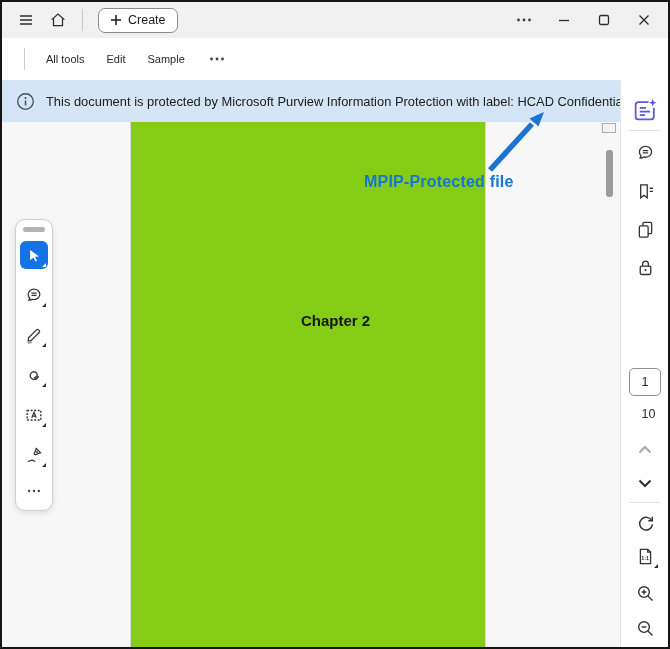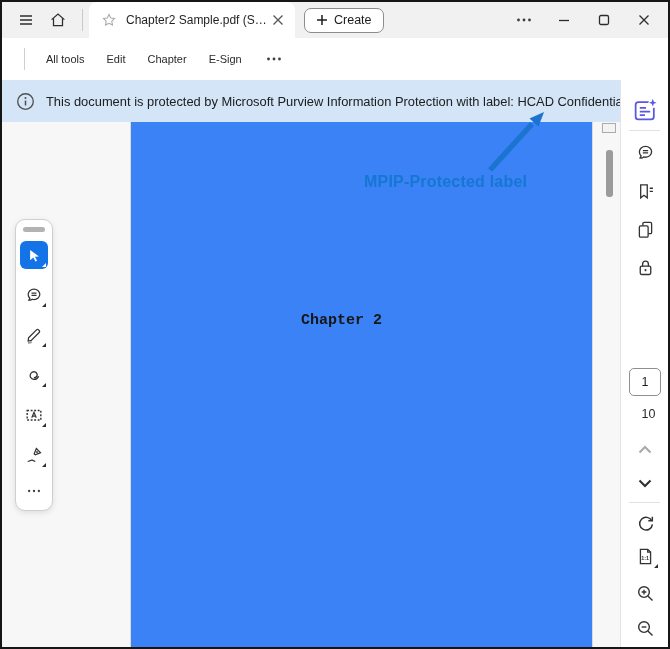--- a/index.html
+++ b/index.html
@@ -37,22 +37,22 @@
   .tb-more{ width:34px; height:30px; display:flex; align-items:center; justify-content:center; margin-left:4px; }
 
   
   .banner{ position:absolute; top:80px; left:2px; width:618px; height:42px; background:#d3e5f6;
            display:flex; align-items:center; }
   .banner-info{ margin-left:14px; display:flex; }
   .banner-text{ margin-left:11px; font-size:12.9px; color:#202020; white-space:nowrap; }
 
   
   .doc-area{ position:absolute; top:122px; left:2px; width:618px; height:525px; background:#f7f7f7; }
-  .page{ position:absolute; left:128px; top:0; width:463px; height:100%;
-         background:#3b82f6; border-left:1px solid #dadada; border-right:1px solid #dadada;font-family:Liberation Mono, monospace; }
+  .page{ position:absolute; left:128px; top:0; width:356px; height:100%;
+         background:#84cc16; border-left:1px solid #dadada; border-right:1px solid #dadada; }
   .heading{ position:absolute; left:170px; top:190px; font-size:15px; font-weight:bold; color:#161616; }
   .annotation{ position:absolute; left:362px; top:51px; font-size:16px; font-weight:bold;
                color:#1577d1; letter-spacing:.2px; }
   .arrow-svg{ position:absolute; left:470px; top:100px; z-index:5; }
   .scroll-top-btn{ position:absolute; left:600px; top:1px; width:14px; height:10px;
                    background:#f3f3f3; border:1px solid #ababab; }
   .scroll-thumb{ position:absolute; left:604px; top:28px; width:7px; height:47px;
                  background:#9b9b9b; border-radius:3px; }
 
   
@@ -96,33 +96,20 @@
           <path d="M2 4h12M2 8h12M2 12h12" stroke="#2e2e2e" stroke-width="1.6"></path>
         </svg>
     </button>
     <button class="ib home">
       <svg width="18" height="18" viewBox="0 0 24 24" fill="none" stroke="#2e2e2e" stroke-width="1.7">
           <path d="M3.5 11.5 12 4l8.5 7.5"></path>
           <path d="M6 9.5V19.5h12V9.5"></path>
         </svg>
     </button>
     <div class="vdiv"></div>
-    <div class="tab">
-      <span>
-        <svg width="16" height="16" viewBox="0 0 24 24" fill="none" stroke="#a9a9a9" stroke-width="1.6">
-            <path d="M12 3.6l2.6 5.3 5.8.8-4.2 4.1 1 5.8L12 16.9l-5.2 2.7 1-5.8-4.2-4.1 5.8-.8z"></path>
-          </svg>
-      </span>
-      <span class="tab-title">Chapter2 Sample.pdf (S…</span>
-      <button class="tab-close">
-        <svg width="12" height="12" viewBox="0 0 12 12">
-            <path d="M1.5 1.5l9 9M10.5 1.5l-9 9" stroke="#5a5a5a" stroke-width="1.4"></path>
-          </svg>
-      </button>
-    </div>
     <button class="create-btn">
       <span>
         <svg width="12" height="12" viewBox="0 0 12 12">
             <path d="M6 1v10M1 6h10" stroke="#1c1c1c" stroke-width="1.5"></path>
           </svg>
       </span>
       <span>Create</span>
     </button>
     <div class="spacer"></div>
     <div class="winctl-group">
@@ -148,22 +135,21 @@
             <path d="M2.5 2.5l9 9M11.5 2.5l-9 9" stroke="#2c2c2c" stroke-width="1.3"></path>
           </svg>
       </button>
     </div>
   </div>
 
   <div class="toolbar">
     <div class="tb-div"></div>
     <button class="nav-item">All tools</button>
     <button class="nav-item">Edit</button>
-    <button class="nav-item">Chapter</button>
-    <button class="nav-item">E-Sign</button>
+    <button class="nav-item">Sample</button>
     <button class="tb-more">
       <svg width="18" height="18" viewBox="0 0 18 18" fill="#3c3c3c">
           <circle cx="3.5" cy="9" r="1.4"></circle>
           <circle cx="9" cy="9" r="1.4"></circle>
           <circle cx="14.5" cy="9" r="1.4"></circle>
         </svg>
     </button>
   </div>
 
   <div class="banner">
@@ -174,21 +160,21 @@
           <path d="M10 9v5.2" stroke="#4f4f4f" stroke-width="1.6"></path>
         </svg>
     </span>
     <span class="banner-text">This document is protected by Microsoft Purview Information Protection with label: HCAD Confidential</span>
   </div>
 
   <div class="doc-area">
     <div class="page">
       <div class="heading">Chapter 2</div>
     </div>
-    <div class="annotation">MPIP-Protected label</div>
+    <div class="annotation">MPIP-Protected file</div>
     <div class="scroll-top-btn"></div>
     <div class="scroll-thumb"></div>
   </div>
 
   <svg class="arrow-svg" width="90" height="80" viewBox="0 0 90 80">
     <line x1="20" y1="70" x2="62" y2="24" stroke="#1b74cf" stroke-width="5.5"></line>
     <polygon points="74,12 68.5,26.5 59.5,18.5" fill="#1b74cf"></polygon>
   </svg>
 
   <div class="quicktools">

